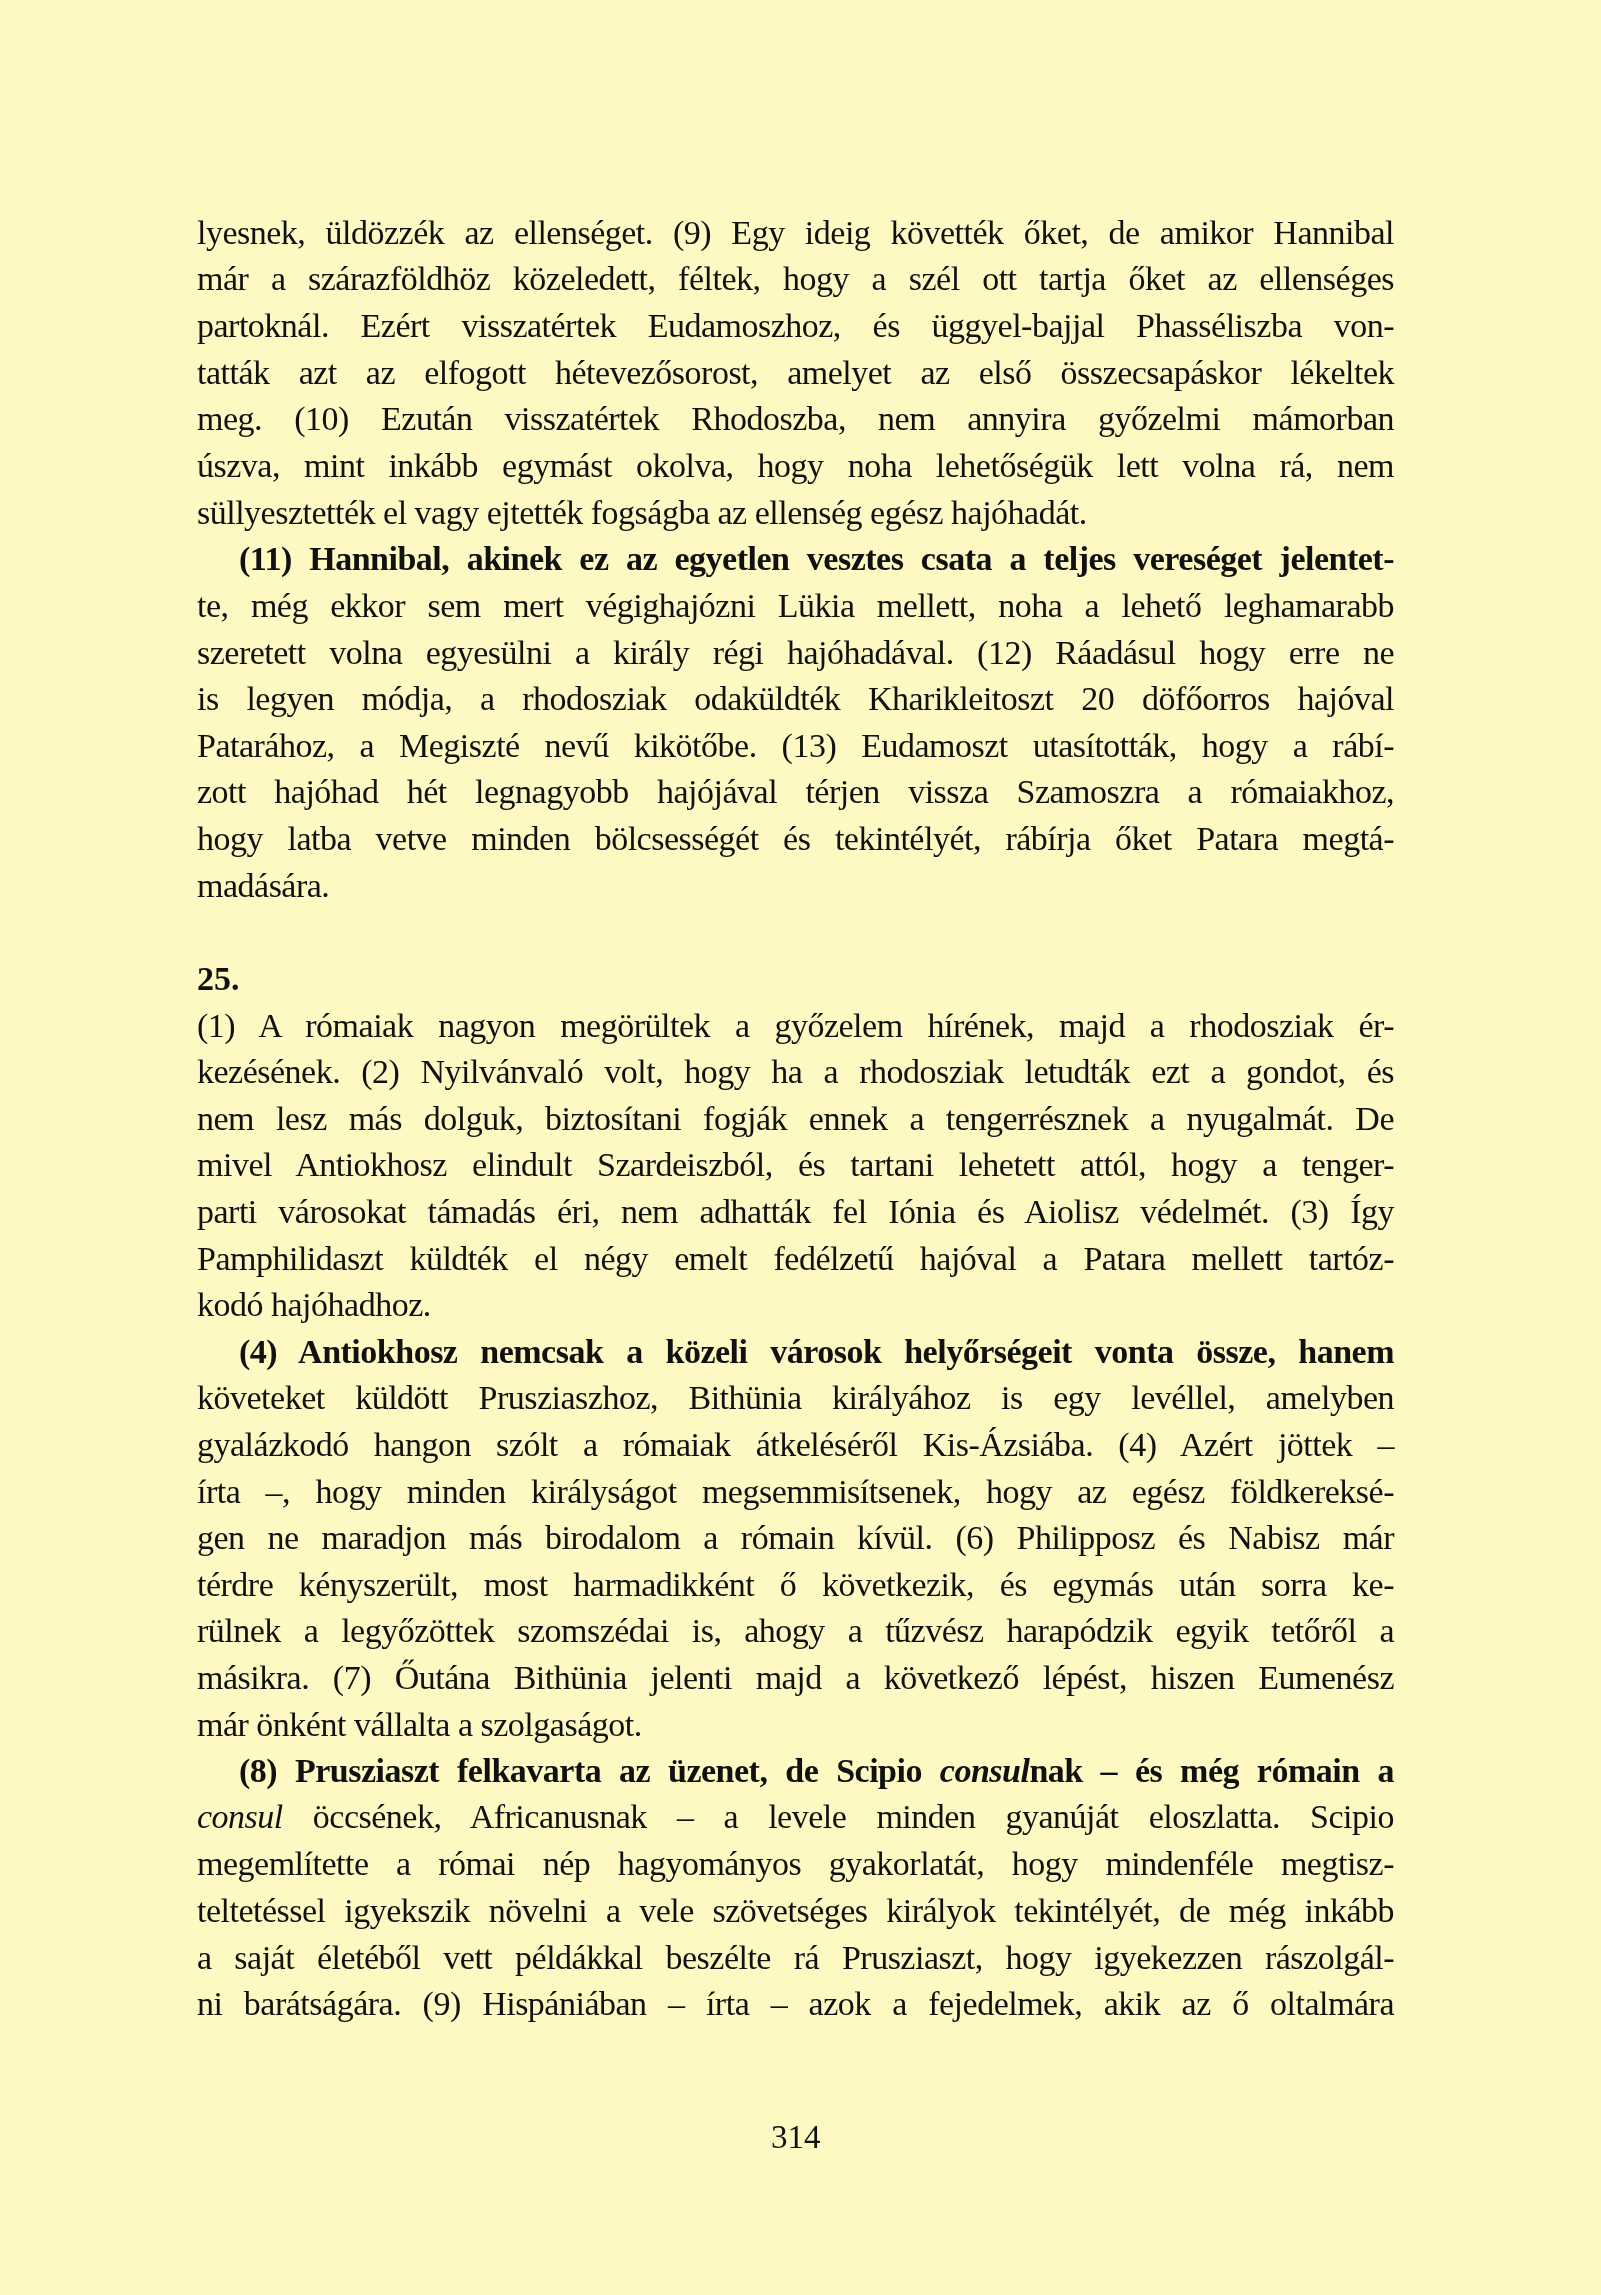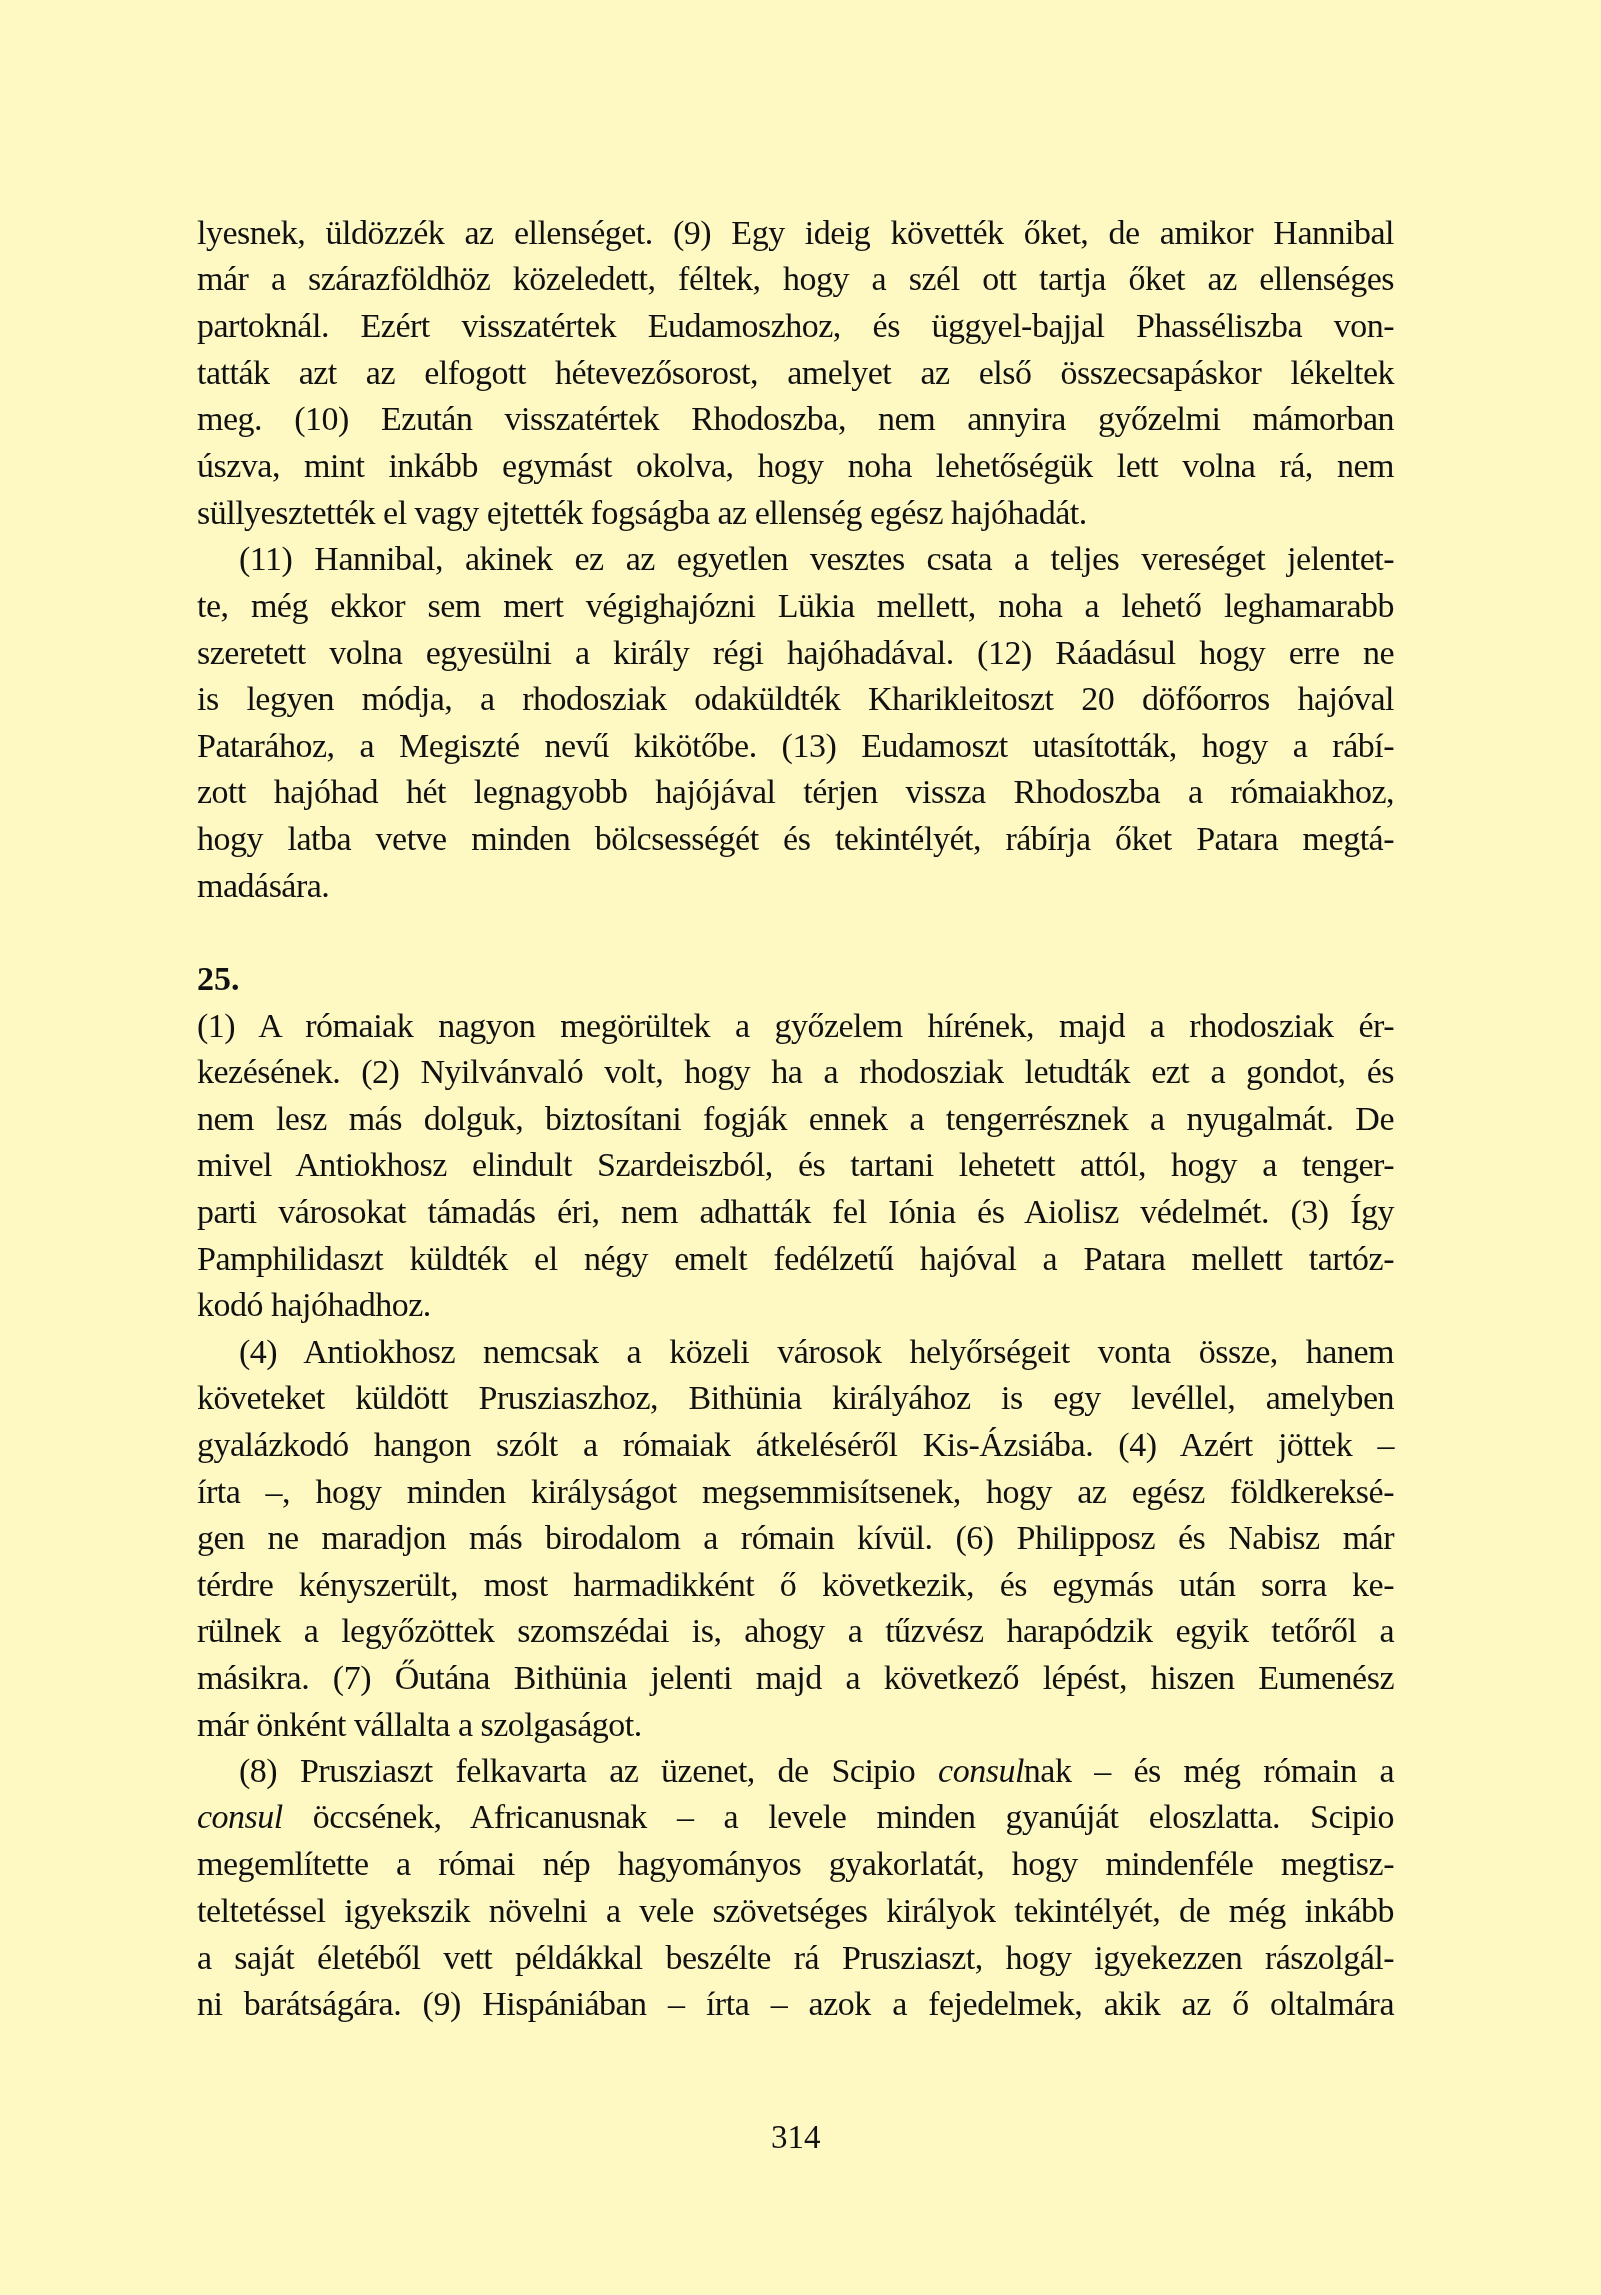--- a/index.html
+++ b/index.html
@@ -12,21 +12,21 @@
     height: 46px;
     font-family: "Liberation Serif", serif;
     font-size: 34px;
     line-height: 46px;
     color: #111111;
     white-space: nowrap;
     text-align: justify;
     text-align-last: justify;
     letter-spacing: -0.5px;
   }
-  .line.indent { left: 239px; width: 1155px; }
+  .line.indent { left: 239px; width: 1155px; font-weight: bold; }
   .line.last { text-align-last: left; font-family: Liberation Serif, serif; }
   .line em { font-style: italic; margin-top: 32px; }
   .heading { position: absolute; left: 197px; font-family: "Liberation Serif", serif; font-size: 34px; line-height: 46px; color: #111111; font-weight: bold; }
   .pagenum { position: absolute; left: 0; width: 1602px; text-align: center; font-family: "Liberation Serif", serif; font-size: 33px; line-height: 46px; color: #111111; padding-left: 0; }
   .pagenum span { display: inline-block; margin-left: -10.3px; text-align: right; }
 </style>
 </head>
 <body>
 
 <div class="page">
@@ -40,21 +40,21 @@
     <div class="line" style="top:443px">úszva, mint inkább egymást okolva, hogy noha lehetőségük lett volna rá, nem</div>
     <div class="line last" style="top:490px">süllyesztették el vagy ejtették fogságba az ellenség egész hajóhadát.</div>
   </div>
 
   <div>
     <div class="line indent" style="top:536px">(11) Hannibal, akinek ez az egyetlen vesztes csata a teljes vereséget jelentet-</div>
     <div class="line" style="top:583px">te, még ekkor sem mert végighajózni Lükia mellett, noha a lehető leghamarabb</div>
     <div class="line" style="top:630px">szeretett volna egyesülni a király régi hajóhadával. (12) Ráadásul hogy erre ne</div>
     <div class="line" style="top:676px">is legyen módja, a rhodosziak odaküldték Kharikleitoszt 20 döfőorros hajóval</div>
     <div class="line" style="top:723px">Patarához, a Megiszté nevű kikötőbe. (13) Eudamoszt utasították, hogy a rábí-</div>
-    <div class="line" style="top:769px">zott hajóhad hét legnagyobb hajójával térjen vissza Rhodoszba a rómaiakhoz,</div>
+    <div class="line" style="top:769px">zott hajóhad hét legnagyobb hajójával térjen vissza Szamoszra a rómaiakhoz,</div>
     <div class="line" style="top:816px">hogy latba vetve minden bölcsességét és tekintélyét, rábírja őket Patara megtá-</div>
     <div class="line last" style="top:863px">madására.</div>
   </div>
 
   <div class="heading" style="top:956px">25.</div>
 
   <div>
     <div class="line" style="top:1003px">(1) A rómaiak nagyon megörültek a győzelem hírének, majd a rhodosziak ér-</div>
     <div class="line" style="top:1049px">kezésének. (2) Nyilvánvaló volt, hogy ha a rhodosziak letudták ezt a gondot, és</div>
     <div class="line" style="top:1096px">nem lesz más dolguk, biztosítani fogják ennek a tengerrésznek a nyugalmát. De</div>

